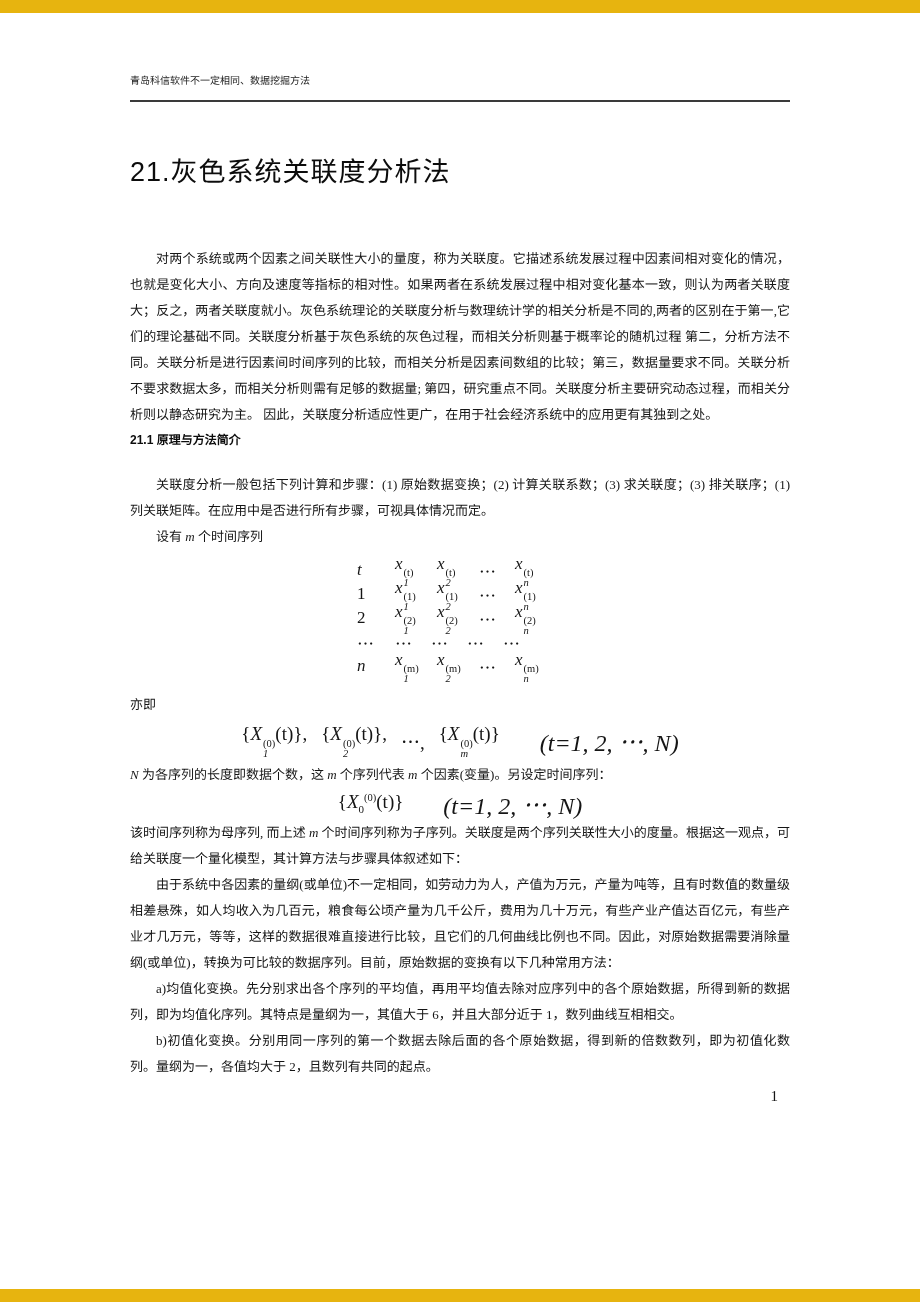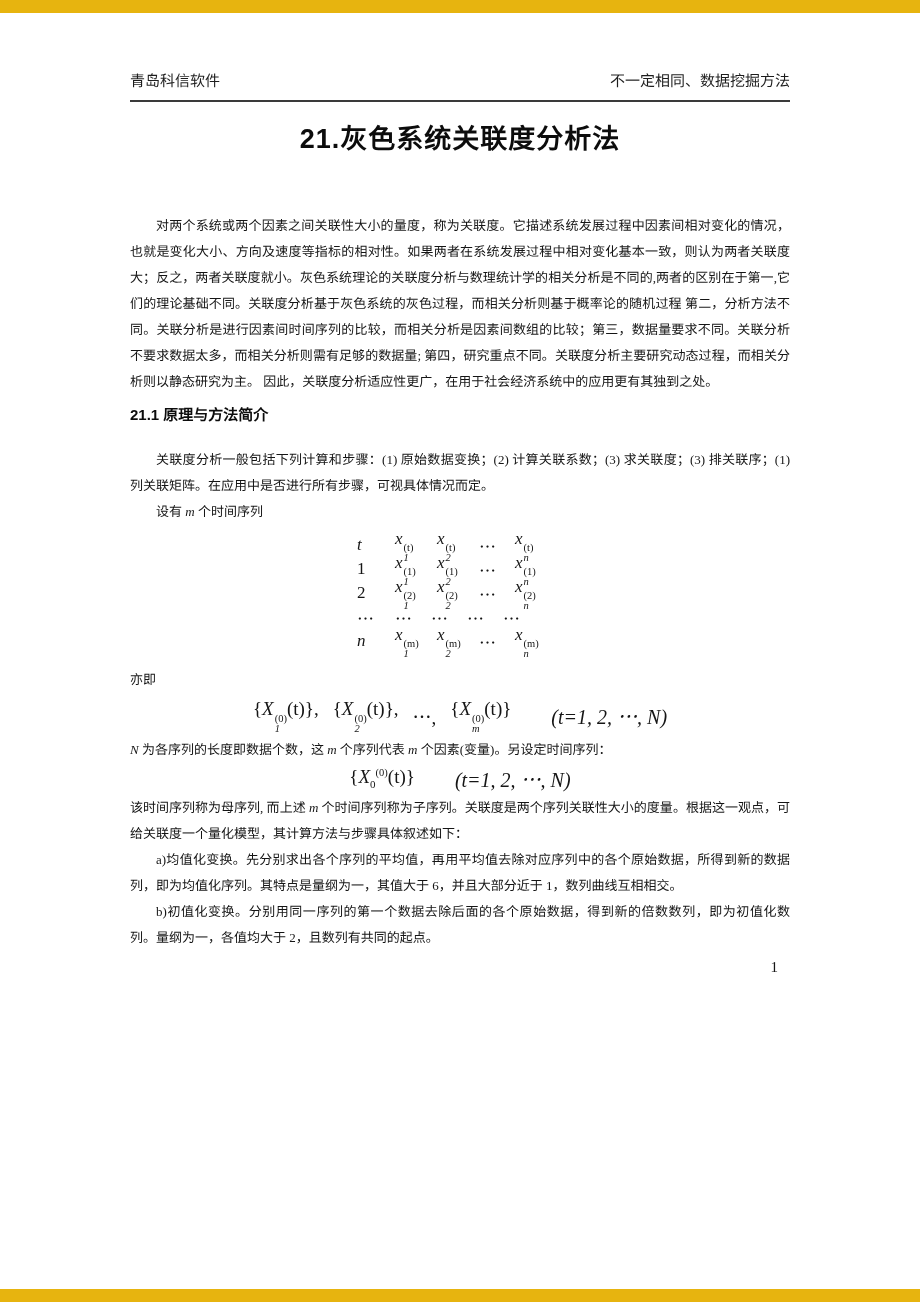--- a/index.html
+++ b/index.html
@@ -11,44 +11,43 @@
     color:#151515;
     font-family:"Liberation Serif","DejaVu Serif",serif;
     overflow:hidden;
   }
   .bar { position:absolute; left:0; width:920px; height:13px; background:#e7b40f; }
   .bar.top { top:0; }
   .bar.bottom { bottom:0; }
 
   .page { position:absolute; top:13px; left:0; width:920px; padding:57px 130px 0 130px; }
 
-  .hdr { display:flex; justify-content:space-between; font-size:15px; height:22px; line-height:22px; color:#1d1d1d; }
+  .hdr { display:flex; justify-content:flex-start; font-size:10px; height:22px; line-height:22px; color:#1d1d1d; }
   .hrule { border-bottom:2px solid #3a3a3a; margin-top:8px; }
 
   h1.doc-title {
-    margin-top:19px;
+    margin-top:52px;
     font-family:"Liberation Sans","DejaVu Sans",sans-serif;
-    font-weight:700;
+    font-weight:400;
     font-size:27px;
     height:36px; line-height:36px;
-    text-align:center;
     letter-spacing:1px;
     color:#0c0c0c;
   }
 
   .body { font-size:13px; line-height:26px; text-align:justify; }
   .indent { text-indent:2em; }
 
   #p1 { margin-top:56px; }
 
   h2.sec-heading {
-    margin-top:8px;
+    margin-top:0;
     font-family:"Liberation Sans","DejaVu Sans",sans-serif;
     font-weight:700;
-    font-size:15px;
+    font-size:12px;
     height:24px; line-height:24px;
     color:#0c0c0c;
   }
   #steps { margin-top:20px; }
 
   
   .matrix { margin:8px auto 0 auto; width:206px; }
   .mrow { display:flex; align-items:center; height:24px; }
   .mlab { width:38px; font-size:17px; }
   .mc { width:42px; font-size:17px; }
@@ -57,21 +56,21 @@
   .stack { display:inline-flex; flex-direction:column; align-items:flex-start; margin-left:1px; vertical-align:-7px; }
   .stack .sp { font-size:10.5px; line-height:10px; font-style:normal; }
   .stack .sb { font-size:10.5px; line-height:9px; font-style:italic; }
 
   #yiji { margin-top:14px; }
 
   .formula { height:36px; display:flex; align-items:center; justify-content:center; font-size:19px; margin-top:4px; }
   .formula.short { height:30px; margin-top:0; }
   .fterm { margin-right:14px; white-space:nowrap; }
   .fdots { margin-right:14px; }
-  .cond { margin-left:26px; font-style:italic; font-size:20px; }
+  .cond { margin-left:26px; font-style:italic; font-size:24px; }
   .f2sub { font-size:11px; }
   .f2sup { font-size:10.5px; }
 
   #np { margin-top:4px; }
   #mp { margin-top:2px; }
 
   .var { font-style:italic; font-family:"Liberation Serif","DejaVu Serif",serif; }
 
   .pageno { margin-top:8px; text-align:right; padding-right:12px; font-size:15px; }
 </style>
@@ -194,20 +193,21 @@
   <p id="np" class="body"><i class="var">N</i><span> 为各序列的长度即数据个数，这 </span><i class="var">m</i><span> 个序列代表 </span><i class="var">m</i><span> 个因素(变量)。另设定时间序列：</span></p>
 
   <div class="formula short">
     <span class="fterm"><span>{</span><i class="var">X</i><sub class="f2sub">0</sub><sup class="f2sup">(0)</sup><span>(t)}</span></span>
     <span class="cond">(t=1, 2, ⋯, N)</span>
   </div>
 
   <p id="mp" class="body"><span>该时间序列称为母序列, 而上述 </span><i class="var">m</i><span> 个时间序列称为子序列。关联度是两个序列关联性大小的度量。根据这一观点，可给关联度一个量化模型，其计算方法与步骤具体叙述如下：</span></p>
 
 
+  <p class="body indent">由于系统中各因素的量纲(或单位)不一定相同，如劳动力为人，产值为万元，产量为吨等，且有时数值的数量级相差悬殊，如人均收入为几百元，粮食每公顷产量为几千公斤，费用为几十万元，有些产业产值达百亿元，有些产业才几万元，等等，这样的数据很难直接进行比较，且它们的几何曲线比例也不同。因此，对原始数据需要消除量纲(或单位)，转换为可比较的数据序列。目前，原始数据的变换有以下几种常用方法：</p>
 
   <p class="body indent">a)均值化变换。先分别求出各个序列的平均值，再用平均值去除对应序列中的各个原始数据，所得到新的数据列，即为均值化序列。其特点是量纲为一，其值大于 6，并且大部分近于 1，数列曲线互相相交。</p>
 
   <p class="body indent">b)初值化变换。分别用同一序列的第一个数据去除后面的各个原始数据，得到新的倍数数列，即为初值化数列。量纲为一，各值均大于 2，且数列有共同的起点。</p>
 
   <div class="pageno">1</div>
 
 </div>
 
 <div class="bar bottom" style="background: rgb(231, 180, 15);"></div>

